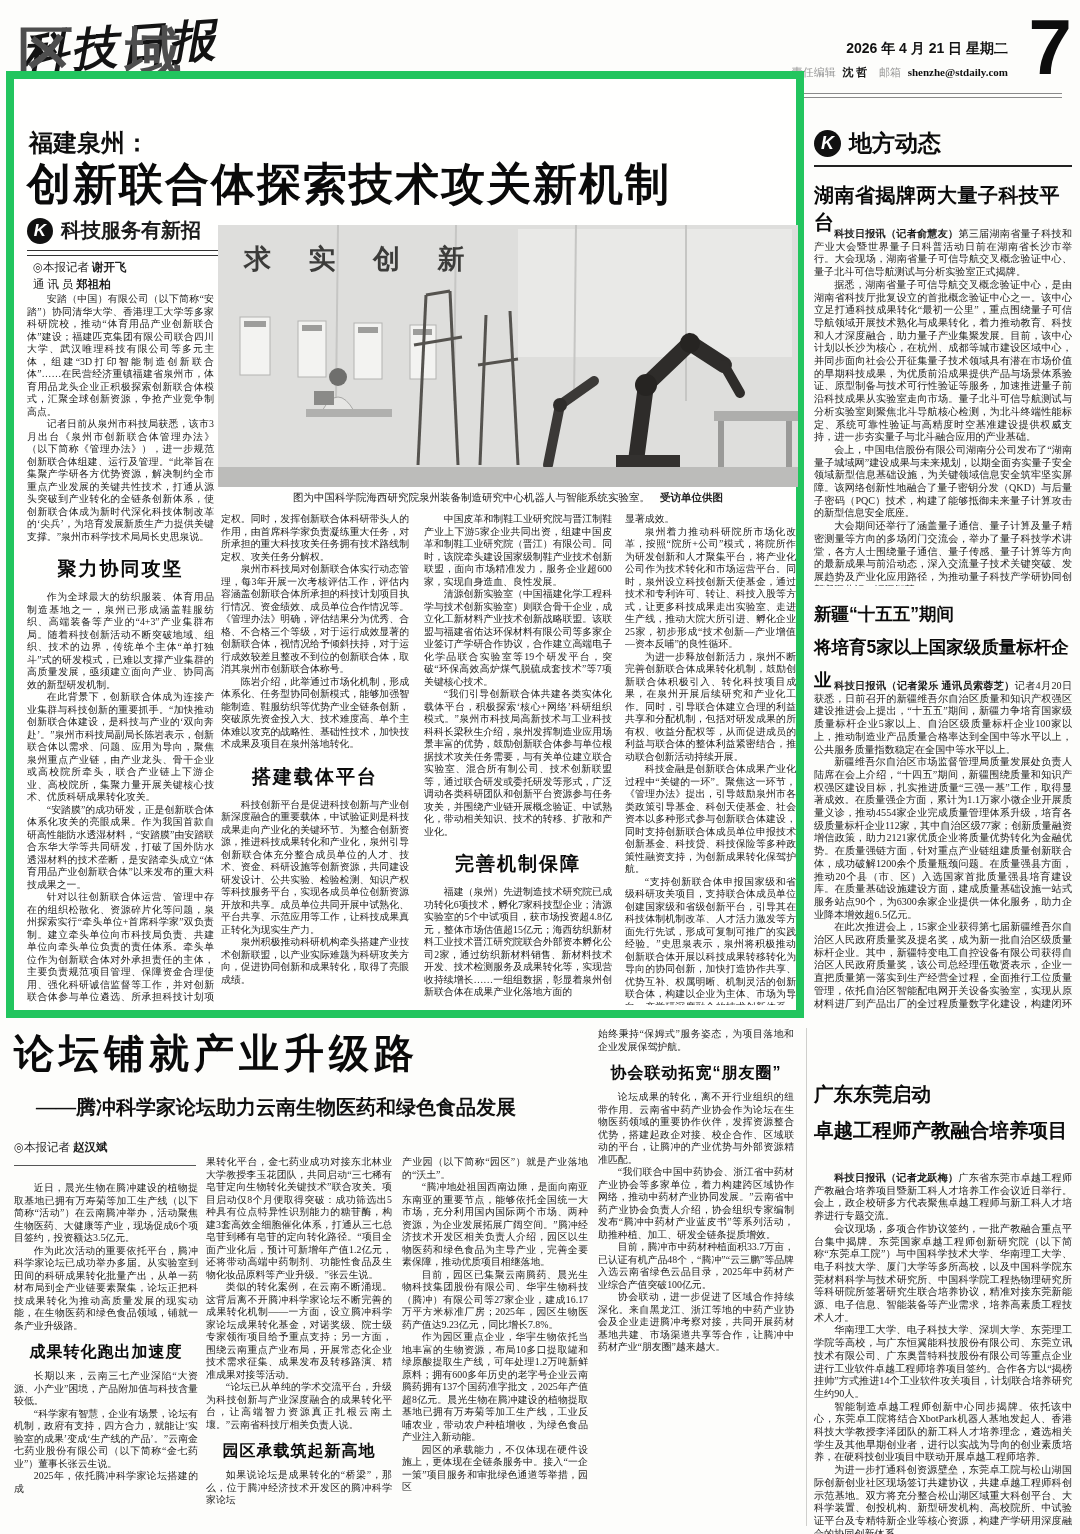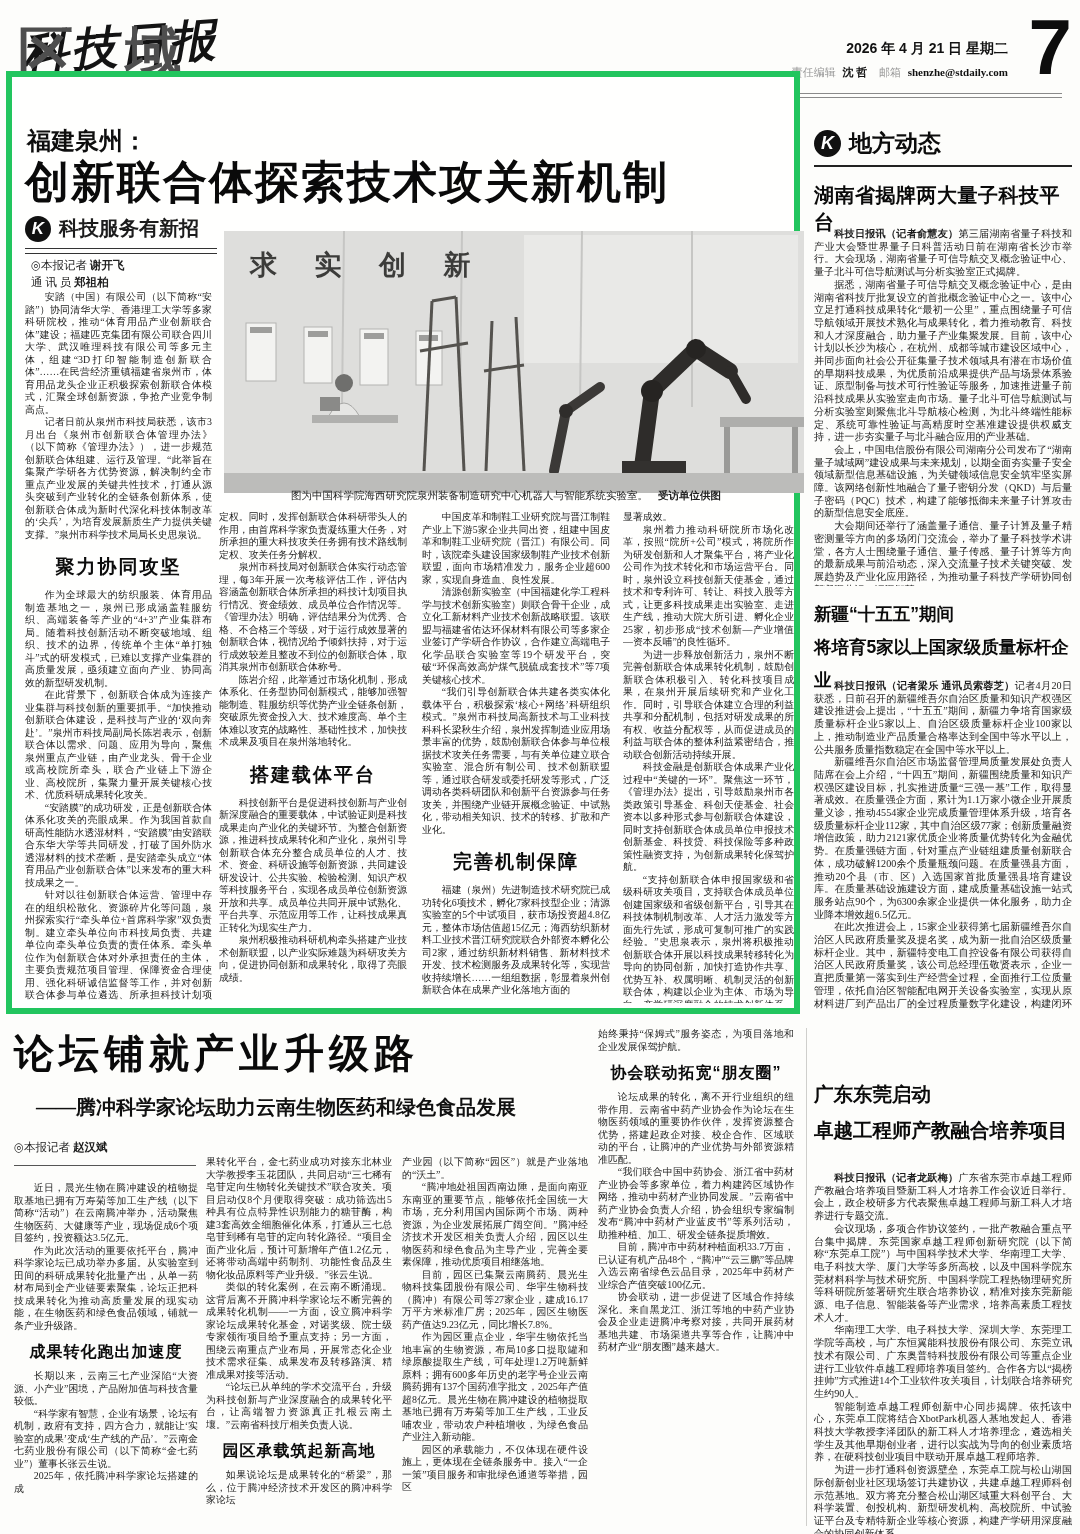--- a/index.html
+++ b/index.html
@@ -13,21 +13,21 @@
   .header-right{position:absolute;right:72px;top:40px;text-align:right;}
   .date{font:bold 14px "Liberation Sans",sans-serif;color:#111;}
   .editor-line{margin-top:7px;font-size:11px;}
   .muted{color:#979797;margin-left:9px;}
   .strong{font-weight:bold;color:#111;margin-left:4px;}
   .page-num{position:absolute;right:8px;top:8px;font:900 78px "Liberation Sans",sans-serif;color:#0d0d0d;line-height:1;}
   .header-rule{position:absolute;left:18px;right:18px;top:90px;display:flex;align-items:center;}
   .hrule{flex:1;height:3px;border-top:1px solid #8a8a8a;border-bottom:1px solid #8a8a8a;}
   .hr-en{margin:0 12px;font:bold 10px "Liberation Sans",sans-serif;letter-spacing:2px;color:#555;}
   
-  .main-box{position:absolute;left:6px;top:71px;width:782px;height:931px;border:6px solid #22c55e;background:#fffffe;}
+  .main-box{position:absolute;left:6px;top:71px;width:782px;height:931px;border:8px solid #22c55e;background:#fffffe;}
   .kicker{position:absolute;left:15px;top:48px;font:bold 24px "Liberation Sans",sans-serif;color:#0e0e0e;}
   .headline{position:absolute;left:13px;top:76px;margin:0;font:900 44px "Liberation Sans",sans-serif;
         letter-spacing:2px;color:#0a0a0a;white-space:nowrap;}
   .badge-row{position:absolute;left:13px;top:138px;display:flex;align-items:center;gap:8px;
         font:bold 20px "Liberation Sans",sans-serif;}
   .kcircle{display:inline-block;width:26px;height:26px;border-radius:50%;background:#111;color:#fff;
         font:900 17px/26px "Liberation Sans",sans-serif;text-align:center;font-style:italic;}
   .badge-rule{position:absolute;left:13px;top:171px;width:192px;height:4px;
         border-top:1px solid #333;border-bottom:1px solid #333;}
   .byline{position:absolute;left:19px;top:180px;font-size:11.5px;line-height:17px;color:#222;}
@@ -101,21 +101,21 @@
     <div class="badge-row">
       <span class="kcircle">K</span>
       <span>科技服务有新招</span>
     </div>
     <div class="badge-rule"></div>
     <div class="byline">
       <div><span>◎本报记者</span> <b>谢开飞</b></div>
       <div><span>通 讯 员</span> <b>郑祖柏</b></div>
     </div>
 
-    <figure class="photo" style="margin:8px">
+    <figure class="photo" style="margin:0">
       <svg viewBox="0 0 580 262" preserveAspectRatio="none">
         <rect width="580" height="262" fill="#dededc"></rect>
         <rect x="300" y="4" width="274" height="128" fill="#e9e9e7"></rect>
         <g stroke="#c6c6c4" stroke-width="2">
           <line x1="120" y1="0" x2="118" y2="176"></line>
             <line x1="238" y1="0" x2="236" y2="176"></line>
           <line x1="358" y1="0" x2="356" y2="176"></line>
             <line x1="468" y1="0" x2="468" y2="176"></line>
         </g>
         <g fill="#f3f3f1" stroke="#b3b3b1">

